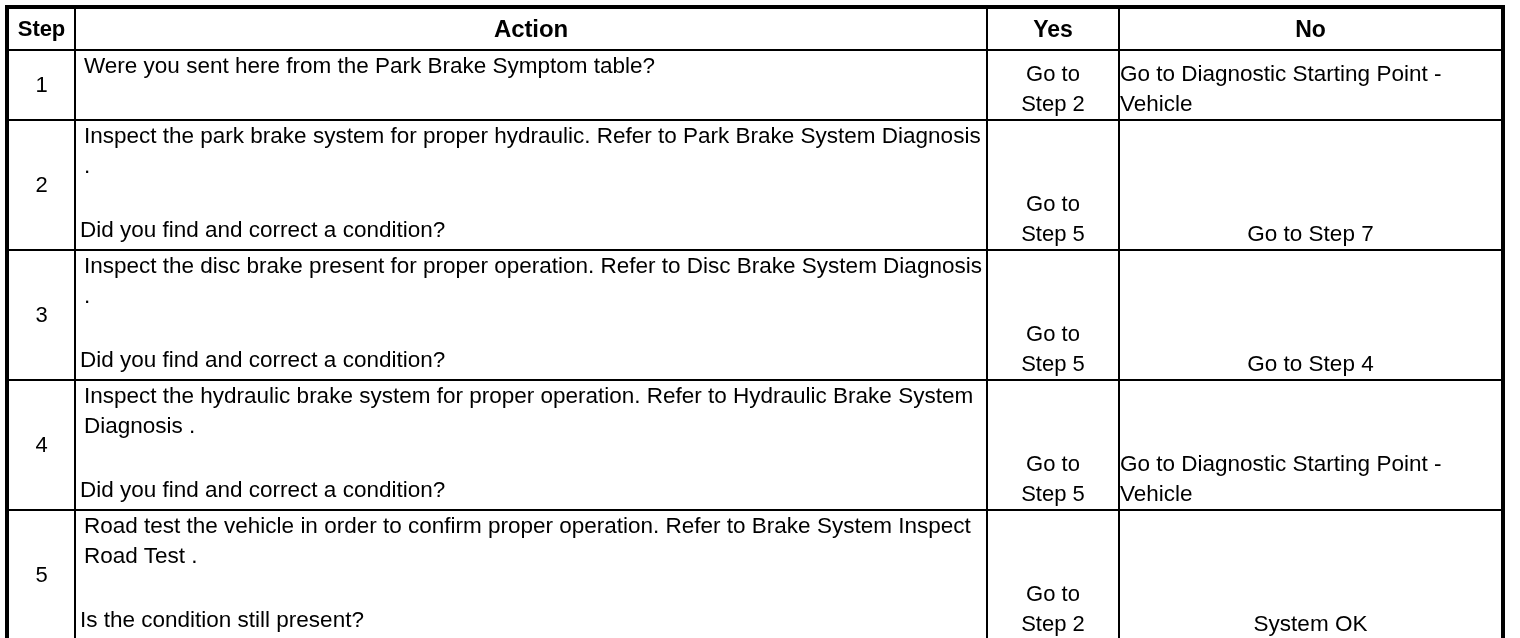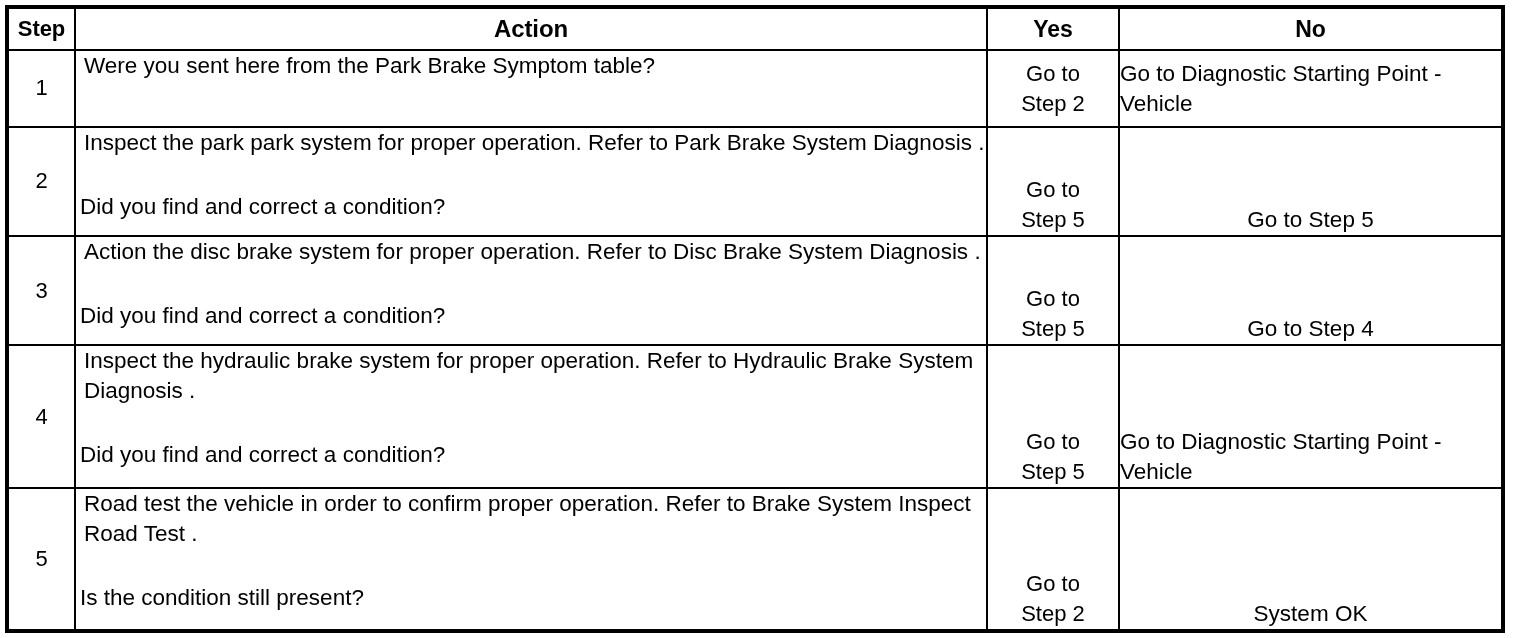--- a/index.html
+++ b/index.html
@@ -156,37 +156,37 @@
         </td>
         <td class="no-cell align-top align-left">
           <span class="cell-line">Go to Diagnostic Starting Point -</span>
           <span class="cell-line">Vehicle</span>
         </td>
       </tr>
 
       <tr>
         <td class="step-cell">2</td>
         <td class="action-cell">
-          <p class="action-lead">Inspect the park park system for proper operation. Refer to Park Brake System Diagnosis .</p>
+          <p class="action-lead">Inspect the park brake system for proper hydraulic. Refer to Park Brake System Diagnosis .</p>
           <div class="action-gap"></div>
           <p class="action-question">Did you find and correct a condition?</p>
         </td>
         <td class="yes-cell">
           <span class="cell-line">Go to</span>
           <span class="cell-line">Step 5</span>
         </td>
         <td class="no-cell align-center">
-          <span class="cell-line">Go to Step 5</span>
+          <span class="cell-line">Go to Step 7</span>
         </td>
       </tr>
 
       <tr>
         <td class="step-cell">3</td>
         <td class="action-cell">
-          <p class="action-lead">Action the disc brake system for proper operation. Refer to Disc Brake System Diagnosis .</p>
+          <p class="action-lead">Inspect the disc brake present for proper operation. Refer to Disc Brake System Diagnosis .</p>
           <div class="action-gap"></div>
           <p class="action-question">Did you find and correct a condition?</p>
         </td>
         <td class="yes-cell">
           <span class="cell-line">Go to</span>
           <span class="cell-line">Step 5</span>
         </td>
         <td class="no-cell align-center">
           <span class="cell-line">Go to Step 4</span>
         </td>

